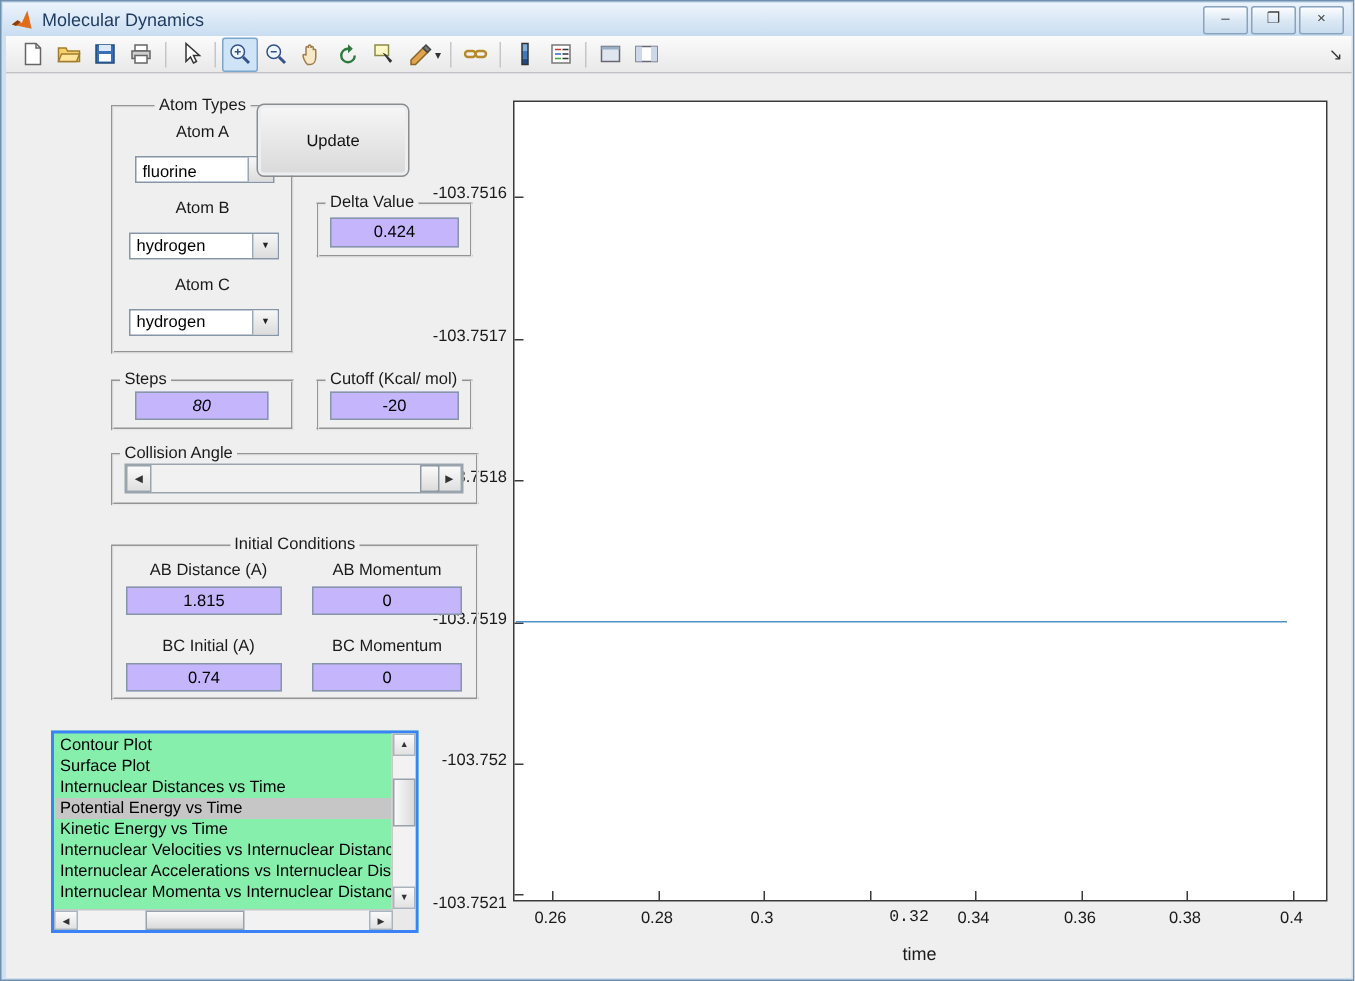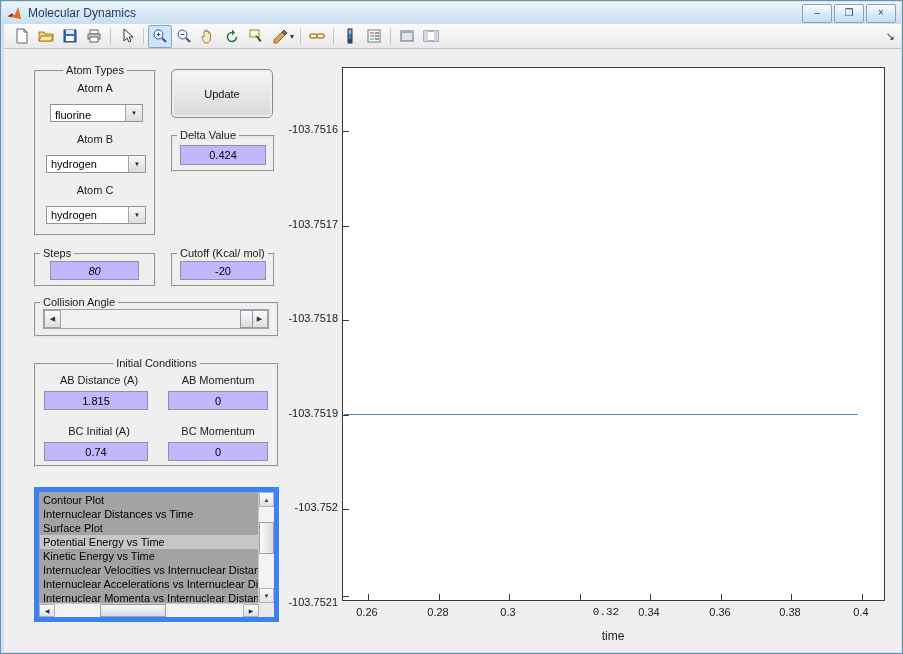--- a/index.html
+++ b/index.html
@@ -11,39 +11,39 @@
   .win-buttons{margin-left:auto;display:flex;gap:2px;}
   .win-btn{width:28px;height:17px;border:1px solid #8aa3bd;border-radius:2px;background:linear-gradient(#fcfdfe,#dce9f5 50%,#c9dcee);font-size:10px;line-height:15px;text-align:center;color:#444;cursor:default;}
   .toolbar{position:absolute;left:3px;top:23px;width:897px;height:25px;background:linear-gradient(#fbfbfb,#e9e9e9);border-bottom:1px solid #c2c2c2;display:flex;align-items:center;padding:0 6px;box-sizing:border-box;}
   .tool{width:22px;height:21px;display:flex;align-items:center;justify-content:center;border:1px solid transparent;border-radius:2px;flex:0 0 auto;}
   .tool svg{width:16px;height:16px;}
   .tool.selected{background:#cfe4f7;border-color:#7aa6cc;}
   .tb-sep{width:1px;height:17px;background:#c6c6c6;margin:0 4px;flex:0 0 auto;}
   .dd-arrow{font-size:8px;color:#333;margin:0 2px 0 -2px;}
   .tb-overflow{margin-left:auto;font-size:11px;color:#333;}
   .figure{position:absolute;left:3px;top:48px;width:897px;height:603px;background:#efefef;}
-  .panel{position:absolute;border:2px groove #e8e8e8;box-sizing:border-box;z-index:2;}
+  .panel{position:absolute;border:2px groove #e8e8e8;box-sizing:border-box;z-index:2;margin-left:40px;}
   .panel-title{position:absolute;top:-8px;background:#efefef;padding:0 3px;font-size:11px;color:#1a1a1a;white-space:nowrap;}
   .pt-center{left:50%;transform:translateX(-50%);}
   .pt-left{left:4px;}
   .plabel{position:absolute;font-size:11px;color:#1a1a1a;text-align:center;}
   .combo{position:absolute;height:18px;background:#fff;border:1px solid #8695a7;box-sizing:border-box;display:flex;align-items:center;font-size:11px;}
   .combo-text{padding-left:4px;flex:1;overflow:hidden;white-space:nowrap;}
   .combo-btn{width:16px;align-self:stretch;background:linear-gradient(#f7f7f7,#dcdcdc);border-left:1px solid #9aa7b4;display:flex;align-items:center;justify-content:center;font-size:6px;color:#222;}
   .edit{position:absolute;background:#c4b5fd;border:1px solid #8695a7;box-sizing:border-box;font-size:11px;font-family:"Liberation Sans",sans-serif;text-align:center;padding:0;outline:none;}
   .btn{position:absolute;background:linear-gradient(#f7f7f7,#e9e9e9 45%,#d9d9d9);border:1px solid #8c8c8c;border-radius:5px;box-shadow:inset 0 0 0 2px #eceff2;font-size:11px;color:#111;display:flex;align-items:center;justify-content:center;cursor:default;}
   .radio-row{position:absolute;display:flex;align-items:center;gap:5px;font-size:11px;height:15px;padding:0 3px;}
   .radio-row.hl{background:#cfe0f2;}
   .radio-dot{width:11px;height:11px;border-radius:50%;background:#fff;border:1px solid #7b8ea1;box-sizing:border-box;position:relative;flex:0 0 auto;}
   .radio-dot.checked::after{content:"";position:absolute;left:2px;top:2px;width:5px;height:5px;border-radius:50%;background:#2f67b1;}
   .slider{position:absolute;display:flex;border:1px solid #9aa4ae;background:#f1f1f1;box-sizing:border-box;}
   .sl-btn{width:17px;align-self:stretch;background:linear-gradient(#fafafa,#dfdfdf);border:1px solid #9aa4ae;display:flex;align-items:center;justify-content:center;font-size:7px;color:#333;box-sizing:border-box;}
   .sl-track{position:relative;flex:1;}
   .sl-thumb{position:absolute;top:0;bottom:0;width:13px;background:linear-gradient(#fafafa,#dcdcdc);border:1px solid #8f99a3;box-sizing:border-box;}
-  .listbox{position:absolute;background:#a3a3a3;border:5px solid #3b82f6;box-sizing:border-box;z-index:2;}
+  .listbox{position:absolute;background:#86efac;border:2px solid #3b82f6;box-sizing:border-box;z-index:2;}
   .list-items{position:absolute;left:1px;top:1px;right:16px;bottom:15px;overflow:hidden;}
   .list-item{height:14px;line-height:14px;font-size:11px;padding-left:3px;white-space:nowrap;color:#000;}
   .list-item.selected{background:#c6c6c6;}
   .vscroll{position:absolute;top:0;right:0;bottom:14px;width:16px;background:#f2f2f2;border-left:1px solid #c8c8c8;box-sizing:border-box;}
   .vscroll .scr-btn{width:100%;height:15px;}
   .hscroll{position:absolute;left:0;right:15px;bottom:0;height:14px;background:#f2f2f2;border-top:1px solid #c8c8c8;box-sizing:border-box;display:flex;}
   .hscroll .scr-btn{width:16px;height:100%;flex:0 0 auto;}
   .scr-btn{background:linear-gradient(#fafafa,#e2e2e2);border:1px solid #aab4be;display:flex;align-items:center;justify-content:center;font-size:6px;color:#333;box-sizing:border-box;}
   .vthumb{position:absolute;left:0;width:100%;background:linear-gradient(90deg,#fafafa,#dadada);border:1px solid #98a2ac;box-sizing:border-box;}
   .htrack{position:relative;flex:1;}
@@ -283,22 +283,22 @@
       <input class="edit" style="left: 132px; top: 26px; width: 100px; height: 19px;" value="0">
       <span class="plabel" style="left:8px;top:60px;width:110px;">BC Initial (A)</span>
       <span class="plabel" style="left:128px;top:60px;width:108px;">BC Momentum</span>
       <input class="edit" style="left: 8px; top: 77px; width: 104px; height: 19px;" value="0.74">
       <input class="edit" style="left: 132px; top: 77px; width: 100px; height: 19px;" value="0">
     </div>
 
     <div class="listbox" style="left:30px;top:438px;width:245px;height:135px;">
       <div class="list-items">
         <div class="list-item">Contour Plot</div>
+        <div class="list-item">Surface Plot</div>
         <div class="list-item">Internuclear Distances vs Time</div>
-        <div class="list-item">Surface Plot</div>
         <div class="list-item selected">Potential Energy vs Time</div>
         <div class="list-item">Kinetic Energy vs Time</div>
         <div class="list-item">Internuclear Velocities vs Internuclear Distance</div>
         <div class="list-item">Internuclear Accelerations vs Internuclear Distance</div>
         <div class="list-item">Internuclear Momenta vs Internuclear Distance</div>
       </div>
       <div class="vscroll">
         <div class="scr-btn" style="position:absolute;top:0;">▲</div>
         <div class="vthumb" style="top:30px;height:32px;"></div>
         <div class="scr-btn" style="position:absolute;bottom:0;">▼</div>

